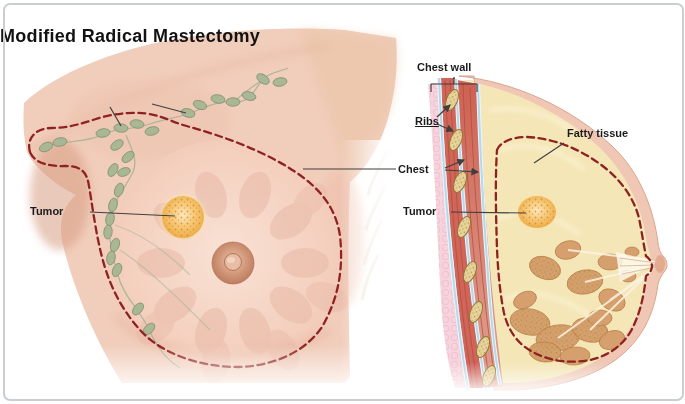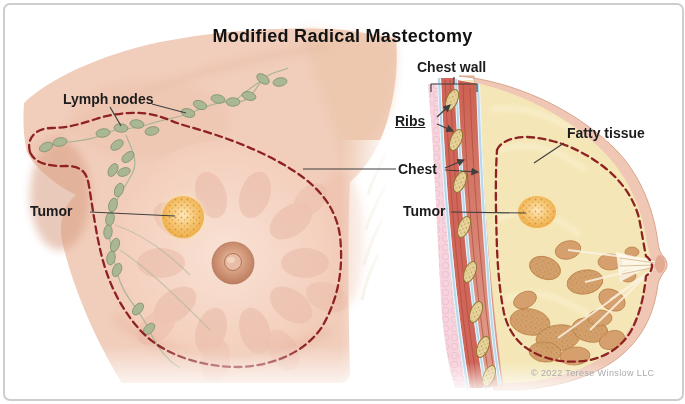--- a/index.html
+++ b/index.html
@@ -1,22 +1,22 @@
 <!DOCTYPE html>
 <html><head>
 <meta charset="utf-8">
 <style>
   html,body{margin:0;padding:0;background:#ffffff;}
   #stage{position:relative;width:685px;height:404px;background:#ffffff;overflow:hidden;
          font-family:"Liberation Sans",sans-serif;}
   .frame-border{position:absolute;left:3px;top:3px;width:677px;height:394px;
          border:2px solid #cbced1;border-radius:7px;pointer-events:none;}
   #art{position:absolute;left:0;top:0;}
-  .lbl{position:absolute;font-weight:bold;font-size:14px;color:#1c1c1c;line-height:14px;white-space:nowrap;}
-  #title{position:absolute;left:0;right:0;top:26px;text-align:center;font-weight:bold;
+  .lbl{position:absolute;font-weight:bold;font-size:11px;color:#1c1c1c;line-height:14px;white-space:nowrap;}
+  #title{position:absolute;left:0;right:0;top:26px;font-weight:bold;
          font-size:18px;letter-spacing:.3px;color:#121212;}
   #copyright{position:absolute;left:531px;top:368px;font-size:9px;color:#a9abad;letter-spacing:.4px;}
 </style>
 </head>
 <body>
 
 <div id="stage">
 
   <svg id="art" width="685" height="404" viewBox="0 0 685 404">
     <defs>
@@ -317,25 +317,23 @@
       <path d="M 303,169 L 396,169"></path>
       <path d="M 445,168 L 464,160" marker-end="url(#arrow)"></path>
       <path d="M 445,170 L 478,172" marker-end="url(#arrow)"></path>
       <path d="M 451,212 L 526,213"></path>
       <path d="M 564,143 L 534,163"></path>
     </g>
   </svg>
 
   <div id="title">Modified Radical Mastectomy</div>
 
-  <div class="lbl" style="left:63px;top:92px;">Lymph nodes</div>
   <div class="lbl" style="left:30px;top:204px;">Tumor</div>
 
   <div class="lbl" style="left:417px;top:60px;">Chest wall</div>
-  <div class="lbl" style="left:395px;top:114px;text-decoration:underline;">Ribs</div>
+  <div class="lbl" style="left:415px;top:114px;text-decoration:underline;">Ribs</div>
   <div class="lbl" style="left:398px;top:162px;">Chest</div>
   <div class="lbl" style="left:403px;top:204px;">Tumor</div>
   <div class="lbl" style="left:567px;top:126px;text-align:right;">Fatty tissue</div>
 
-  <div id="copyright">© 2022 Terese Winslow LLC</div>
 
   <div class="frame-border"></div>
 </div>
 
 </body></html>

